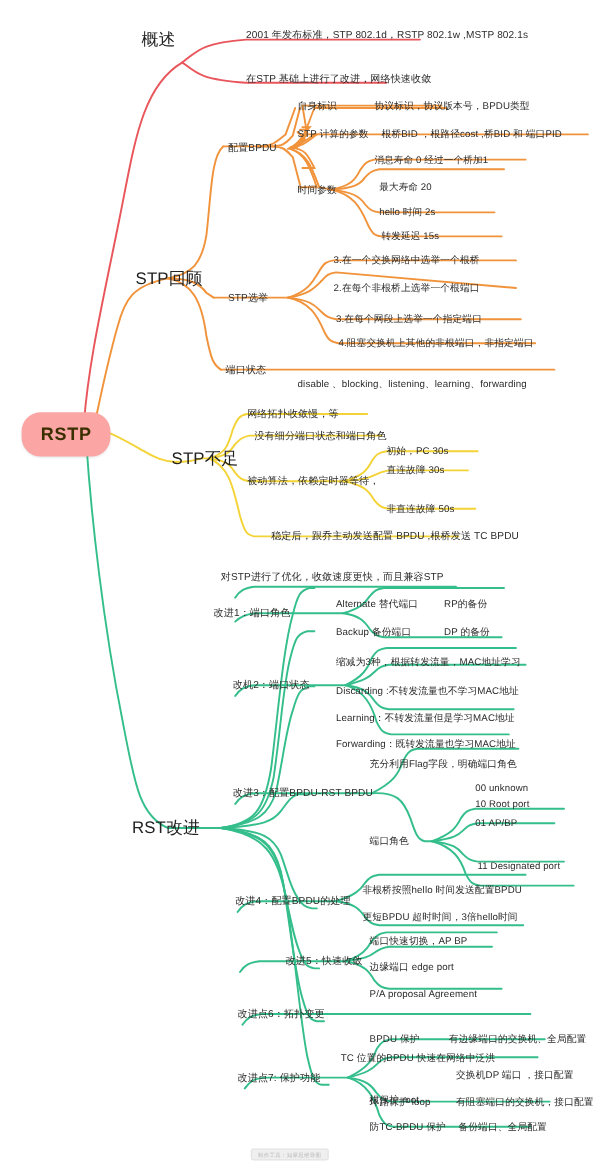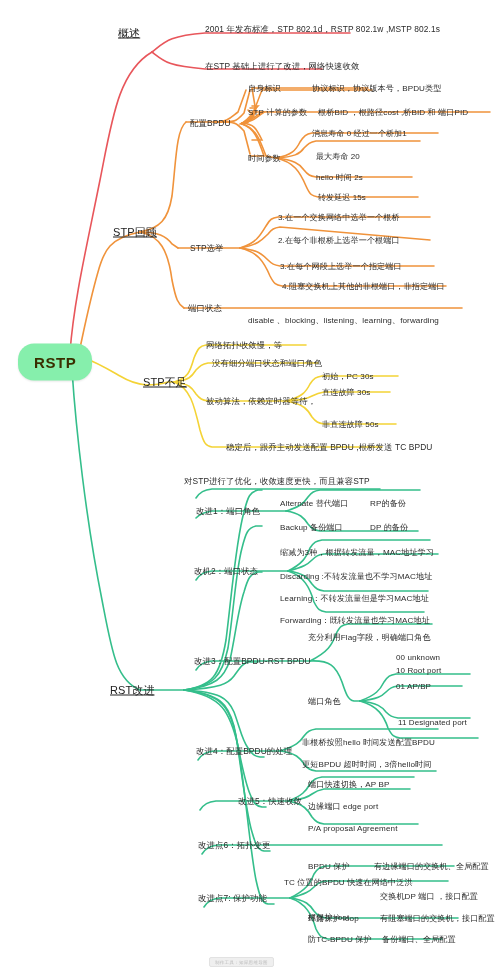--- a/index.html
+++ b/index.html
@@ -36,36 +36,35 @@
   .node {
     position: absolute;
     white-space: nowrap;
     color: #2b2b2b;
     font-size: 8.2px;
     line-height: 11px;
     letter-spacing: 0.1px;
     transform: translateY(-50%);
   }
   .node.lvl1 {
-    font-size: 11px;
+    font-size: 14px;
     color: #222;
-    text-decoration: underline;
   }
   .node.lvl2 {
     font-size: 8.4px;
   }
   .node.lvl3 {
     font-size: 8.1px;
   }
   .node.lvl4 {
     font-size: 8.0px;
   }
   .root-node {
     position: absolute;
-    background: #86efac;
+    background: #fca5a5;
     color: #3a2f00;
     font-size: 15px;
     font-weight: bold;
     border-radius: 16px;
     padding: 10px 16px;
     letter-spacing: 0.6px;
     box-shadow: 0 1px 2px rgba(0,0,0,0.10);
     transform: translateY(-50%);
   }
   .watermark {
@@ -245,21 +244,21 @@
     <div class="node lvl3" style="left:322px; top:376px;">初始，PC  30s</div>
     <div class="node lvl3" style="left:322px; top:392px;">直连故障 30s</div>
     <div class="node lvl3" style="left:322px; top:424px;">非直连故障 50s</div>
 
     <div class="node lvl2" style="left:206px; top:447px;padding-left:20px;">稳定后，跟乔主动发送配置 BPDU ,根桥发送 TC  BPDU</div>
 
     <div class="node lvl1" style="left:110px; top:690px;">RST改进</div>
 
     <div class="node lvl2" style="left:184px; top:481px;">对STP进行了优化，收敛速度更快，而且兼容STP</div>
 
-    <div class="node lvl2" style="left:196px; top:511px;">改进1：端口角色</div>
+    <div class="node lvl2" style="left:178px; top:511px;">改进1：端口角色</div>
     <div class="node lvl3" style="left:280px; top:503px;">Alternate 替代端口</div>
     <div class="node lvl3" style="left:370px; top:503px;">RP的备份</div>
     <div class="node lvl3" style="left:280px; top:527px;">Backup 备份端口</div>
     <div class="node lvl3" style="left:370px; top:527px;">DP 的备份</div>
 
     <div class="node lvl2" style="left:194px; top:571px;">改机2：端口状态</div>
     <div class="node lvl3" style="left:280px; top:552px;">缩减为3种，根据转发流量，MAC地址学习</div>
     <div class="node lvl3" style="left:280px; top:576px;">Discarding :不转发流量也不学习MAC地址</div>
     <div class="node lvl3" style="left:280px; top:598px;">Learning：不转发流量但是学习MAC地址</div>
     <div class="node lvl3" style="left:280px; top:620px;">Forwarding：既转发流量也学习MAC地址</div>

